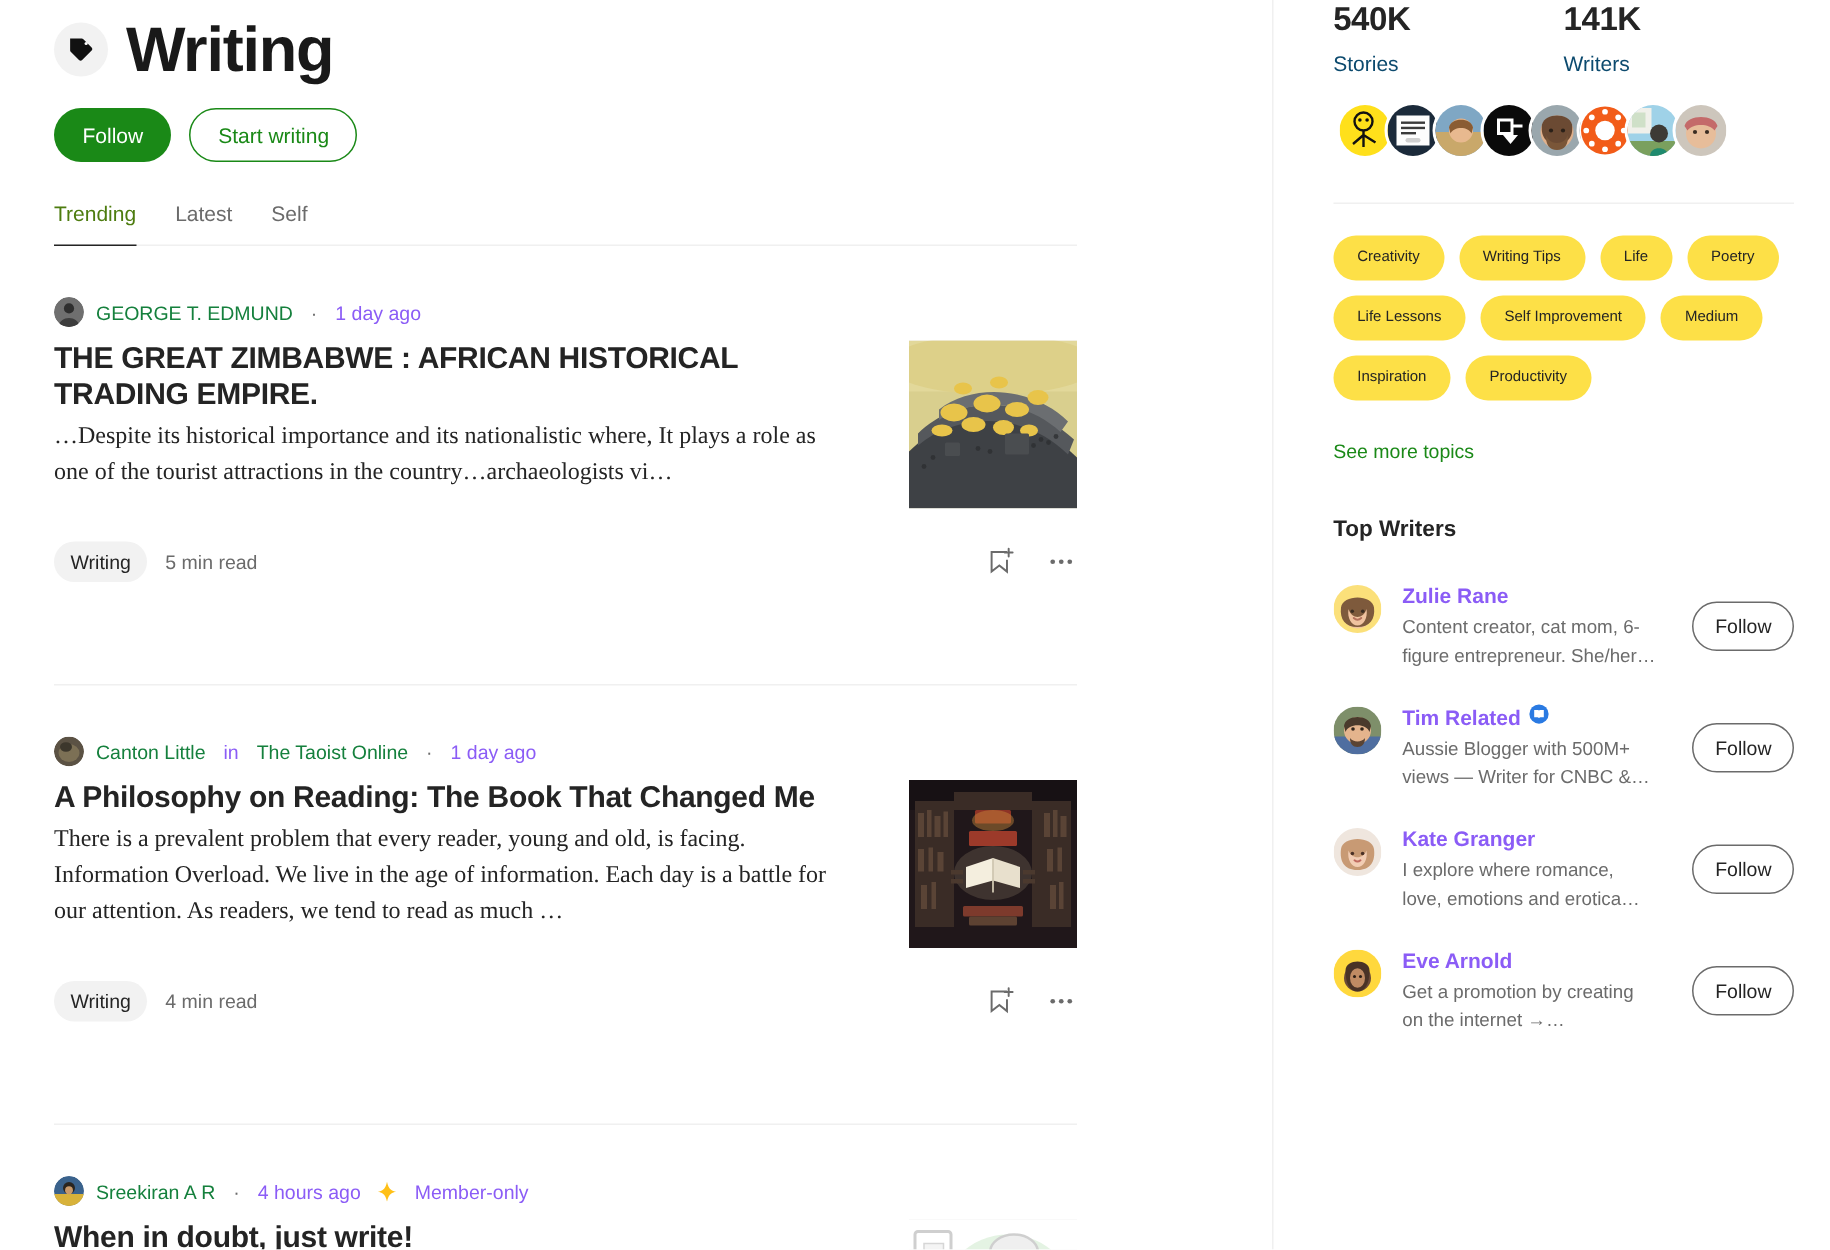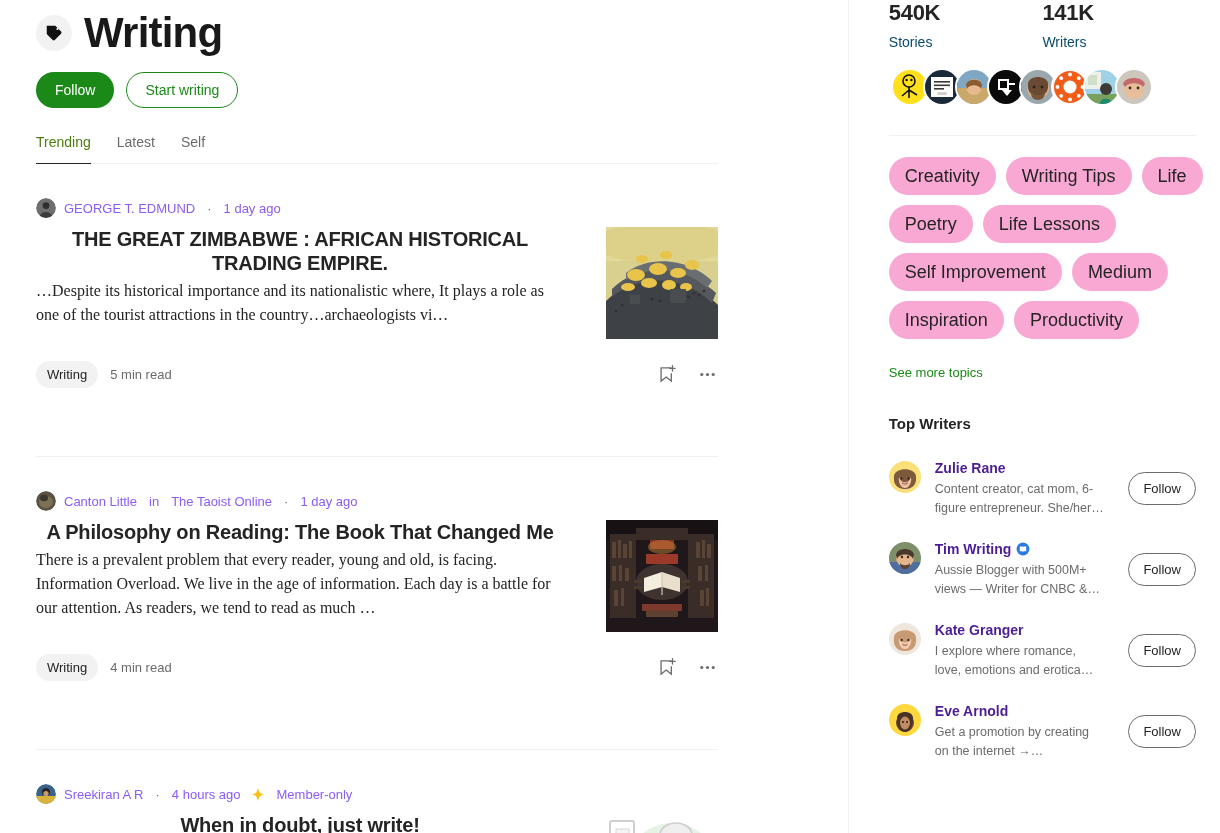--- a/index.html
+++ b/index.html
@@ -61,29 +61,29 @@
   }
 
   
   .feed { width: 682px; }
   .article { padding: 34px 0 0 0; position: relative; }
   .article + .article { border-top: 1px solid #f0f0f0; margin-top: 34px; }
 
   .byline { display: flex; align-items: center; gap: 8px; font-size: 13px; color: #242424; }
   .avatar-sm { width: 20px; height: 20px; border-radius: 50%; flex: 0 0 20px; overflow: hidden; }
   .byline .muted { color: #8b5cf6; }
-  .byline .author { color: #8b5cf6; }
+  .byline .author { color: #15803d; }
   .byline .sep { color: #6b6b6b; margin: 0 4px; }
   .member-star { color: #ffc017; font-size: 13px; margin: 0 4px 0 2px; }
 
   .article-body { display: flex; gap: 0; margin-top: 9px; }
   .article-text { width: 530px; }
   .article-title {
     font-size: 20px; font-weight: 700; line-height: 24px;
-    letter-spacing: -0.2px; color: #242424; text-align: center;
+    letter-spacing: -0.2px; color: #242424;
   }
   .article-sub {
     font-family: "Liberation Serif", serif;
     font-size: 16px; line-height: 24px; color: #242424; margin-top: 4px;
   }
   .thumb {
     width: 112px; height: 112px; margin-left: 42px; flex: 0 0 112px;
     overflow: hidden; background: #f2f2f2;
   }
   .thumb svg { display: block; width: 112px; height: 112px; }
@@ -115,35 +115,35 @@
   }
   .avatar-stack .av:first-child { margin-left: 0; }
   .avatar-stack .av svg { display: block; }
 
   .hr { height: 1px; background: #f0f0f0; margin: 29px 0 0 0; }
 
   .side-h { font-size: 15px; font-weight: 700; color: #242424; margin-top: 34px; }
 
   .chips { display: flex; flex-wrap: wrap; gap: 10px; margin-top: 21px; width: 330px; }
   .chip {
-    background: #f9a8d4; border-radius: 99px; font-size: 18px; color: #242424;
+    background: #fde047; border-radius: 99px; font-size: 10px; color: #242424;
     padding: 10px 16px; cursor: pointer; line-height: 1;
   }
   .see-more {
     display: inline-block; margin-top: 26px;
     font-size: 13px; color: #1a8917; cursor: pointer; text-decoration: none;
   }
 
   .writers { margin-top: 15px; }
   .writer { display: flex; align-items: flex-start; padding: 12px 0 10px 0; }
   .avatar-md { width: 32px; height: 32px; border-radius: 50%; flex: 0 0 32px; overflow: hidden; margin-top: 2px; }
   .writer-info { margin-left: 14px; width: 170px; }
   .writer-name {
-    font-size: 14px; font-weight: 700; color: #4c1d95; line-height: 18px;
-    display: flex; align-items: center; gap: 5px;
+    font-size: 14px; font-weight: 700; color: #8b5cf6; line-height: 18px;
+    display: flex; align-items: flex-start; gap: 5px;
   }
   .verified { display: inline-flex; }
   .writer-bio { font-size: 12.5px; color: #6b6b6b; line-height: 19px; margin-top: 3px; }
   .writer-spacer { flex: 1; }
   .btn-follow-sm {
     border: 1px solid #6b6b6b; background: #fff; color: #242424;
     border-radius: 99px; font-size: 13px; padding: 8px 14px;
     cursor: pointer; font-family: inherit; align-self: center; white-space: nowrap;
   }
 </style>
@@ -546,21 +546,21 @@
             <rect y="20" width="32" height="12" fill="#4f6ea0"></rect>
             <circle cx="16" cy="16" r="9" fill="#e4b48d"></circle>
             <path d="M7 13c1-8 17-8 18 0l-1 4c-2-6-14-6-16 0z" fill="#4a3a2c"></path>
             <path d="M11 21c2 3 8 3 10 0 0 4-2 6-5 6s-5-2-5-6z" fill="#5a4434"></path>
             <circle cx="13" cy="15" r="1.2" fill="#32261c"></circle>
               <circle cx="19" cy="15" r="1.2" fill="#32261c"></circle>
           </svg>
         </span>
         <div class="writer-info">
           <div class="writer-name">
-            <span>Tim Writing</span>
+            <span>Tim Related</span>
             <span class="verified">
               <svg width="14" height="14" viewBox="0 0 24 24" style="display:block">
                 <circle cx="12" cy="12" r="11" fill="#2a7ae2"></circle>
                 <path d="M6.5 7.5h4.3c.7 0 1.2.5 1.2 1.2v8.1c-.4-.6-1-1-1.8-1H6.5zM17.5 7.5h-4.3c-.7 0-1.2.5-1.2 1.2v8.1c.4-.6 1-1 1.8-1h3.7z" fill="#fff"></path>
               </svg>
             </span>
           </div>
           <div class="writer-bio">Aussie Blogger with 500M+ views — Writer for CNBC &amp;…</div>
         </div>
         <span class="writer-spacer"></span>

